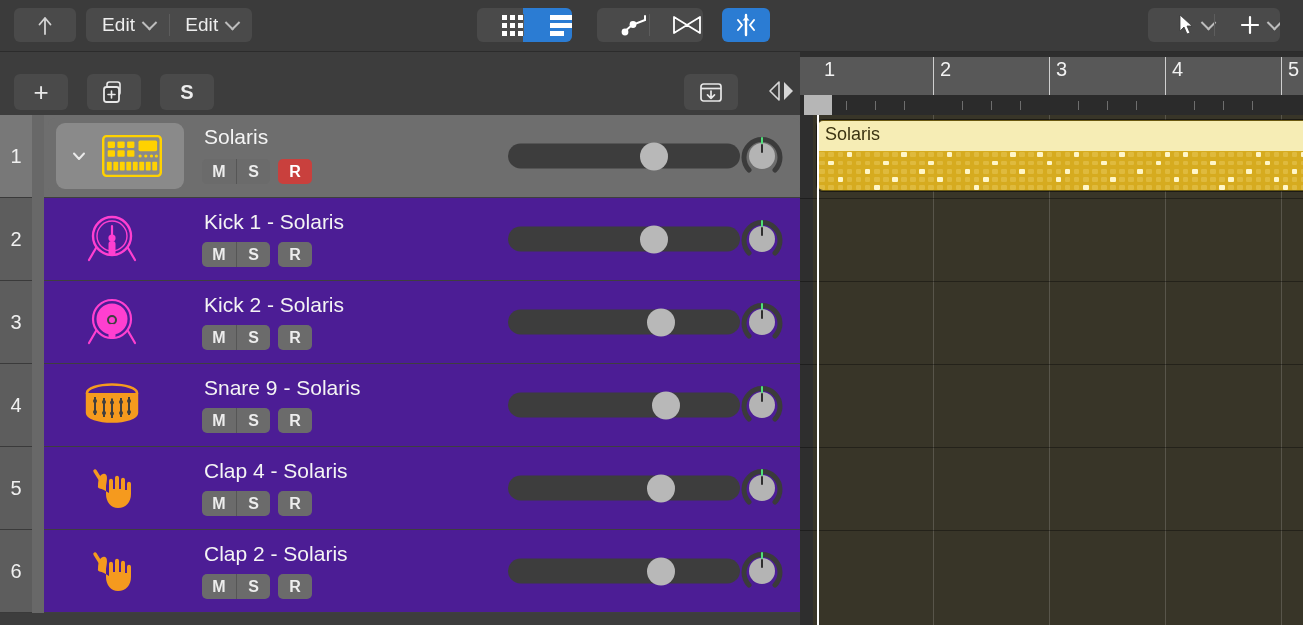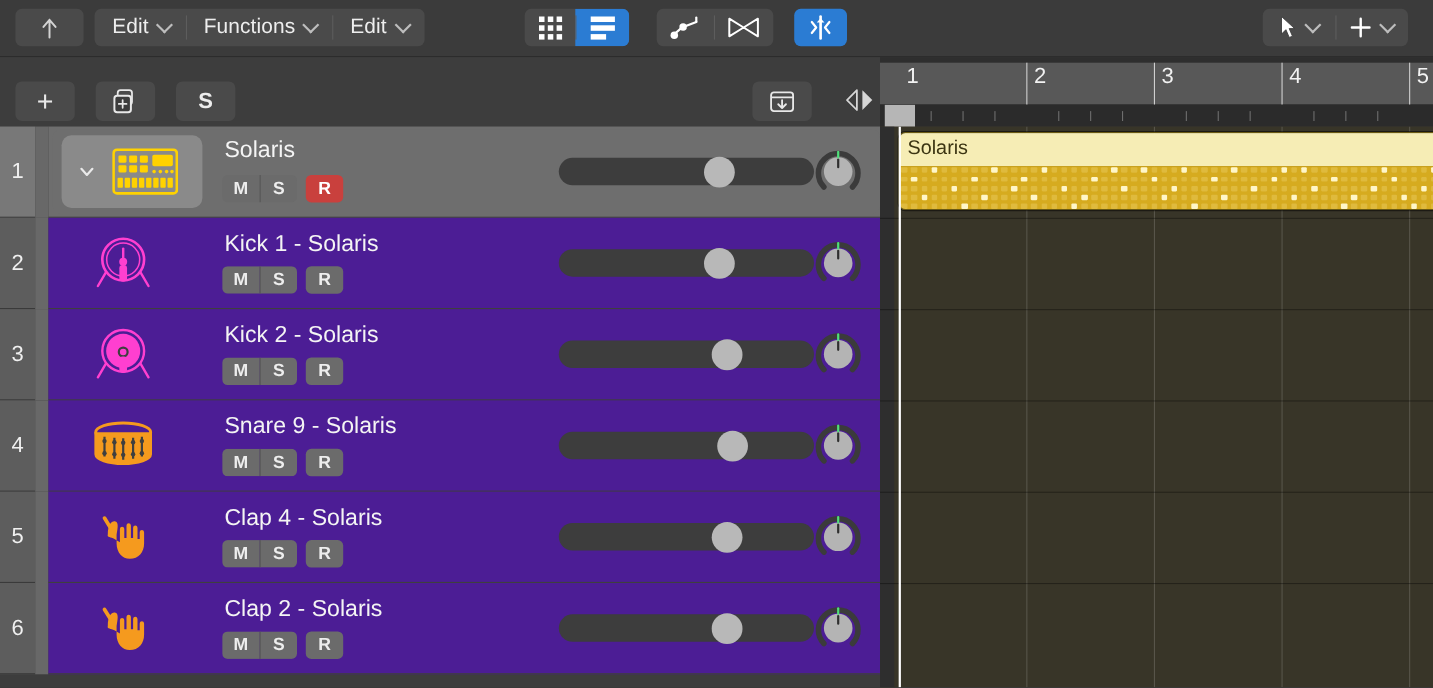--- a/index.html
+++ b/index.html
@@ -23,21 +23,21 @@
     background: #4a4a4a; border-radius: 6px;
     display: flex; align-items: center; justify-content: center;
     color: #e9e9e9;
   }
   .seg-group {
     position: absolute; top: 8px; height: 34px;
     background: #4a4a4a; border-radius: 6px;
     display: flex; align-items: stretch; overflow: hidden;
   }
   .seg {
-    display: flex; align-items: center; justify-content: center;
+    display: flex; align-items: center; justify-content: flex-end;
     color: #e9e9e9; position: relative; padding: 0 10px;
   }
   .seg + .seg::before {
     content: ""; position: absolute; left: 0; top: 6px; bottom: 6px;
     width: 1px; background: #5d5d5d;
   }
   .seg.active { background: #2b7cd3; }
   .menu-label { font-size: 19px; color: #eeeeee; letter-spacing: .1px; }
   .chev {
     width: 11px; height: 11px; margin-left: 9px;
@@ -205,24 +205,20 @@
 
     <div class="tb-btn" style="left:14px;width:62px;">
       <svg class="uparrow-ico" viewBox="0 0 20 22">
         <path d="M10 20 L10 5 M10 4 L4.5 10.5 M10 4 L15.5 10.5" stroke="#d3d3d3" stroke-width="1.8" fill="none" stroke-linecap="round"></path>
       </svg>
     </div>
 
     <div class="seg-group" style="left:86px;">
       <div class="seg" style="padding:0 14px 0 16px;">
         <span class="menu-label">Edit</span>
-        <span class="chev"></span>
-      </div>
-      <div class="seg" style="padding:0 14px 0 16px;">
-        <span class="menu-label">Functions</span>
         <span class="chev"></span>
       </div>
       <div class="seg" style="padding:0 14px 0 16px;">
         <span class="menu-label">Edit</span>
         <span class="chev"></span>
       </div>
     </div>
 
     <div class="seg-group" style="left:477px;">
       <div class="seg" style="width:46px;padding:0;">

